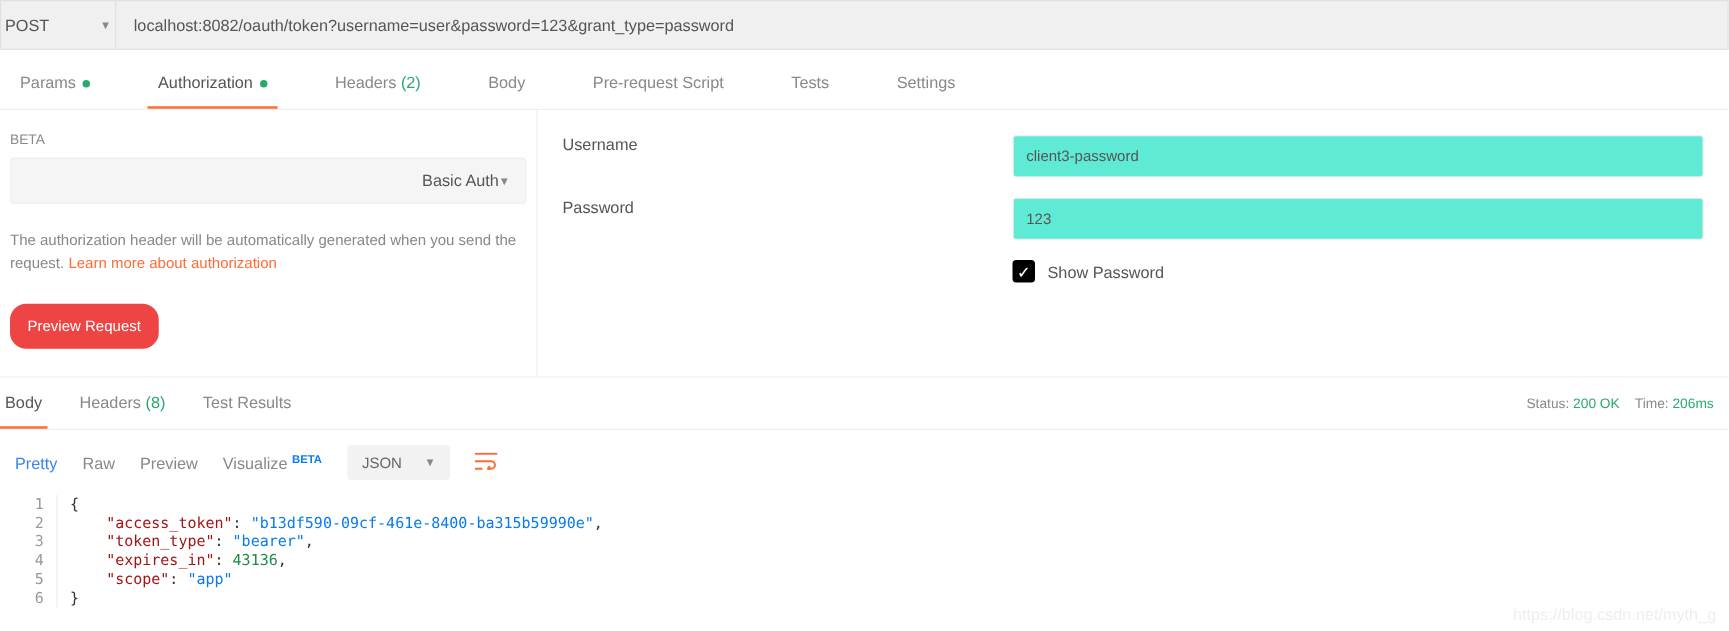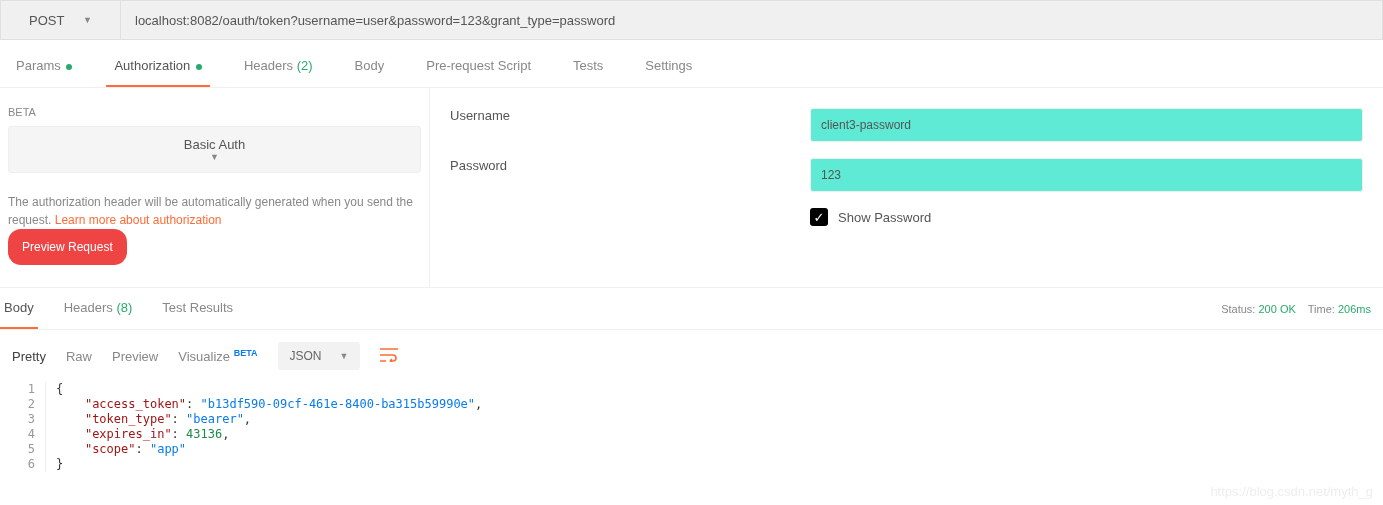--- a/index.html
+++ b/index.html
@@ -1,46 +1,46 @@
 <!DOCTYPE html>
 <html><head>
 <meta charset="utf-8">
 <style>
 * { box-sizing: border-box; margin: 0; padding: 0; }
 body { font-family: -apple-system, BlinkMacSystemFont, "Segoe UI", Arial, sans-serif; font-size: 12px; color: #333; background: #fff; width: 1383px; }
 .url-bar { display: flex; background: #f0f0f0; border: 1px solid #e0e0e0; height: 40px; }
-.method-select { width: 120px; display: flex; align-items: center; justify-content: space-between; padding: 0 28px; border-right: 1px solid #e0e0e0; color: #555; font-size: 13px; cursor: pointer; }
+.method-select { width: 92px; display: flex; align-items: center; justify-content: space-between; padding: 0 3px; border-right: 1px solid #e0e0e0; color: #555; font-size: 13px; cursor: pointer; }
 .url-input { flex: 1; padding: 0 14px; background: transparent; border: none; color: #555; font-size: 13px; display: flex; align-items: center; }
-.req-tabs { display: flex; gap: 26px; padding: 18px 8px 0 8px; border-bottom: 1px solid #f0f0f0; }
+.req-tabs { display: flex; gap: 38px; padding: 18px 8px 0 8px; border-bottom: 1px solid #f0f0f0; }
 .req-tab { padding: 0 8px 12px 8px; color: #888; font-size: 13px; cursor: pointer; border-bottom: 2px solid transparent; }
 .req-tab.active { color: #555; border-bottom-color: #ff6c37; }
 .dot { display: inline-block; width: 6px; height: 6px; border-radius: 50%; background: #2aa96f; margin-left: 2px; vertical-align: middle; }
 .count { color: #2aa96f; }
 .auth-body { display: flex; border-bottom: 1px solid #f0f0f0; }
 .auth-left { width: 430px; padding: 18px 8px 22px 8px; border-right: 1px solid #f0f0f0; }
 .type-label { color: #888; font-size: 11px; margin-bottom: 8px; }
-.auth-select { background: #f5f5f5; border: 1px solid #eee; border-radius: 3px; padding: 10px 12px; color: #555; font-size: 13px; display: flex; justify-content: flex-end; align-items: center; cursor: pointer; margin-bottom: 20px; flex-direction: column; }
-.auth-hint { color: #888; font-size: 12px; line-height: 1.5; }
+.auth-select { background: #f5f5f5; border: 1px solid #eee; border-radius: 3px; padding: 10px 12px; color: #555; font-size: 13px; display: flex; justify-content: flex-end; align-items: center; cursor: pointer; margin-bottom: 20px; }
+.auth-hint { color: #888; font-size: 12px; line-height: 1.5; margin-bottom: 24px; }
 .auth-hint a { color: #ff6c37; text-decoration: none; }
 .preview-btn { background: #ef4444; color: #fff; border: none; padding: 11px 14px; border-radius: 13px; font-size: 12px; cursor: pointer; }
 .auth-right { flex: 1; padding: 20px 20px; }
 .field-row { display: flex; margin-bottom: 16px; }
 .field-label { width: 360px; color: #555; font-size: 13px; }
 .field-input { flex: 1; border: 1px solid #eee; border-radius: 3px; padding: 9px 10px; font-size: 12px; color: #555; background: #5eead4; }
 .check-row { display: flex; align-items: center; margin-left: 360px; gap: 10px; color: #555; font-size: 13px; }
 .checkbox { width: 18px; height: 18px; background: #000; border-radius: 3px; display: flex; align-items: center; justify-content: center; color: #fff; font-size: 13px; cursor: pointer; }
 .res-tabs-row { display: flex; justify-content: space-between; align-items: center; border-bottom: 1px solid #f0f0f0; padding: 0 12px 0 0; }
 .res-tabs { display: flex; gap: 22px; }
 .res-tab { padding: 12px 4px; color: #888; font-size: 13px; cursor: pointer; border-bottom: 2px solid transparent; }
 .res-tab.active { color: #555; border-bottom-color: #ff6c37; }
 .res-status { color: #888; font-size: 11px; }
 .res-status .ok, .res-status .time { color: #2aa96f; }
 .view-row { display: flex; align-items: center; gap: 20px; padding: 12px 12px; }
 .view-tab { color: #888; font-size: 13px; cursor: pointer; }
-.view-tab.active { color: #404040; text-align: right; }
+.view-tab.active { color: #3b82f6; text-align: right; }
 .beta { color: #097bed; font-size: 9px; vertical-align: super; font-weight: bold; }
 .json-dd { background: #f2f2f2; border-radius: 3px; padding: 7px 12px; color: #666; font-size: 12px; display: flex; align-items: center; gap: 18px; cursor: pointer; }
 .wrap-btn { color: #ff6c37; cursor: pointer; }
 .code-area { display: flex; font-family: Consolas, Menlo, monospace; font-size: 12px; }
 .gutter { width: 46px; text-align: right; color: #999; padding-right: 10px; border-right: 1px solid #eee; }
 .gutter div { line-height: 15px; }
 .code { padding-left: 10px; color: #333; }
 .code div { line-height: 15px; white-space: pre; }
 .key { color: #a31515; }
 .str { color: #097bed; }

